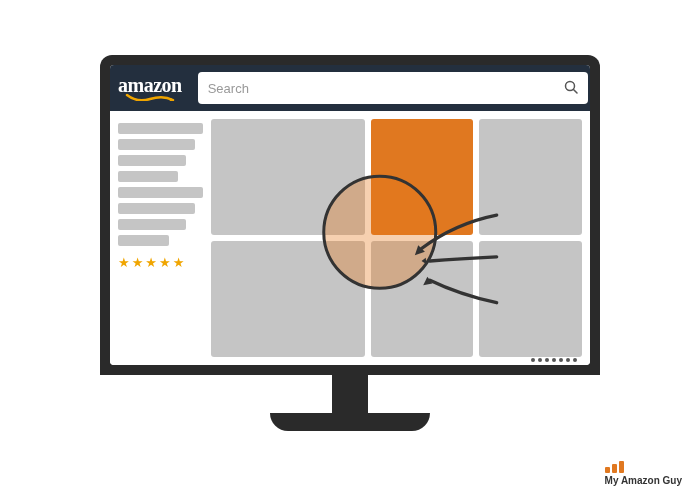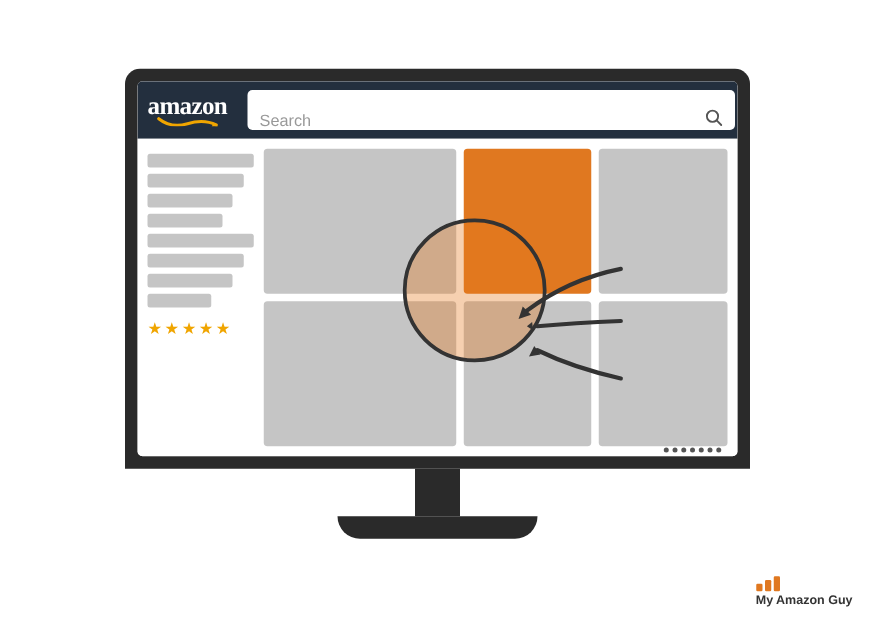--- a/index.html
+++ b/index.html
@@ -83,21 +83,21 @@
       position: relative;
       margin-top: -2px;
     }
 
     .search-bar {
       flex: 1;
       height: 32px;
       background: #fff;
       border-radius: 4px;
       display: flex;
-      align-items: flex-end;
+      align-items: center;
       padding: 0 10px;
       gap: 6px;
     }
 
     .search-input-text {
       flex: 1;
       color: #999;
       font-size: 13px;
     }
 

